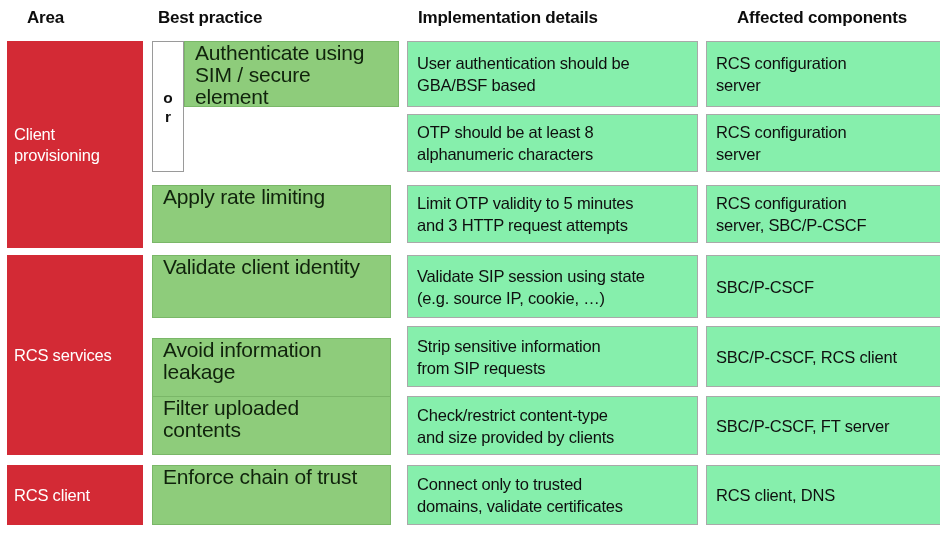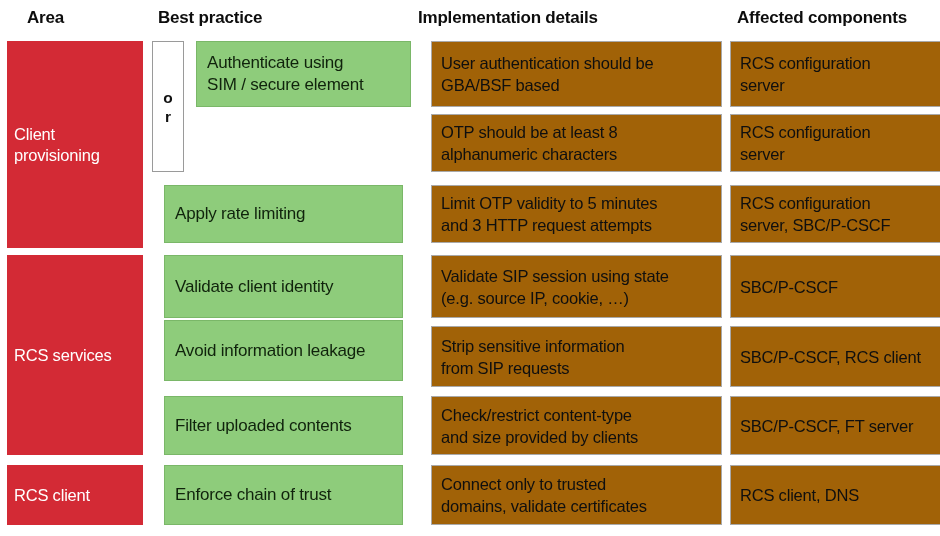--- a/index.html
+++ b/index.html
@@ -74,53 +74,51 @@
     color: #111111;
     line-height: 19px;
   }
 
   
   .green-cell {
     position: absolute;
     background: #8ecc7b;
     border: 1.3px solid #7ab768;
     color: #10230c;
-    font-size: 17px;
+    font-size: 21px;
     line-height: 22px;
     letter-spacing: -0.2px;
     display: flex;
-    align-items: center;
+    align-items: flex-start;
     padding: 0 10px;
-    margin-left: 12px;
   }
   
   .green-indent { left: 184px; width: 215px; }
   .green-full   { left: 152px; width: 239px; }
 
   .gc-r1 { top: 41px;  height: 66px; }
   .gc-r2 { top: 114px; height: 58px; }
   .gc-r3 { top: 185px; height: 58px; }
   .gc-r4 { top: 255px; height: 63px; }
-  .gc-r5 { top: 320px; height: 61px; }
+  .gc-r5 { top: 338px; height: 61px; }
   .gc-r6 { top: 396px; height: 59px; }
   .gc-r7 { top: 465px; height: 60px; }
 
   
   .gray-cell {
     position: absolute;
-    background: #a16207;
+    background: #86efac;
     border: 1.4px solid #a9a9a9;
     color: #0f0f0f;
     font-size: 16.5px;
     line-height: 22px;
     letter-spacing: -0.2px;
     display: flex;
     align-items: center;
     padding: 12px 9px;
-    margin-left: 24px;
   }
   .col-impl { left: 407px; width: 291px; }
   .col-aff  { left: 706px; width: 239px; }
 
   .gr-r1 { top: 41px;  height: 66px; }
   .gr-r2 { top: 114px; height: 58px; }
   .gr-r3 { top: 185px; height: 58px; }
   .gr-r4 { top: 255px; height: 63px; }
   .gr-r5 { top: 326px; height: 61px; }
   .gr-r6 { top: 396px; height: 59px; }

